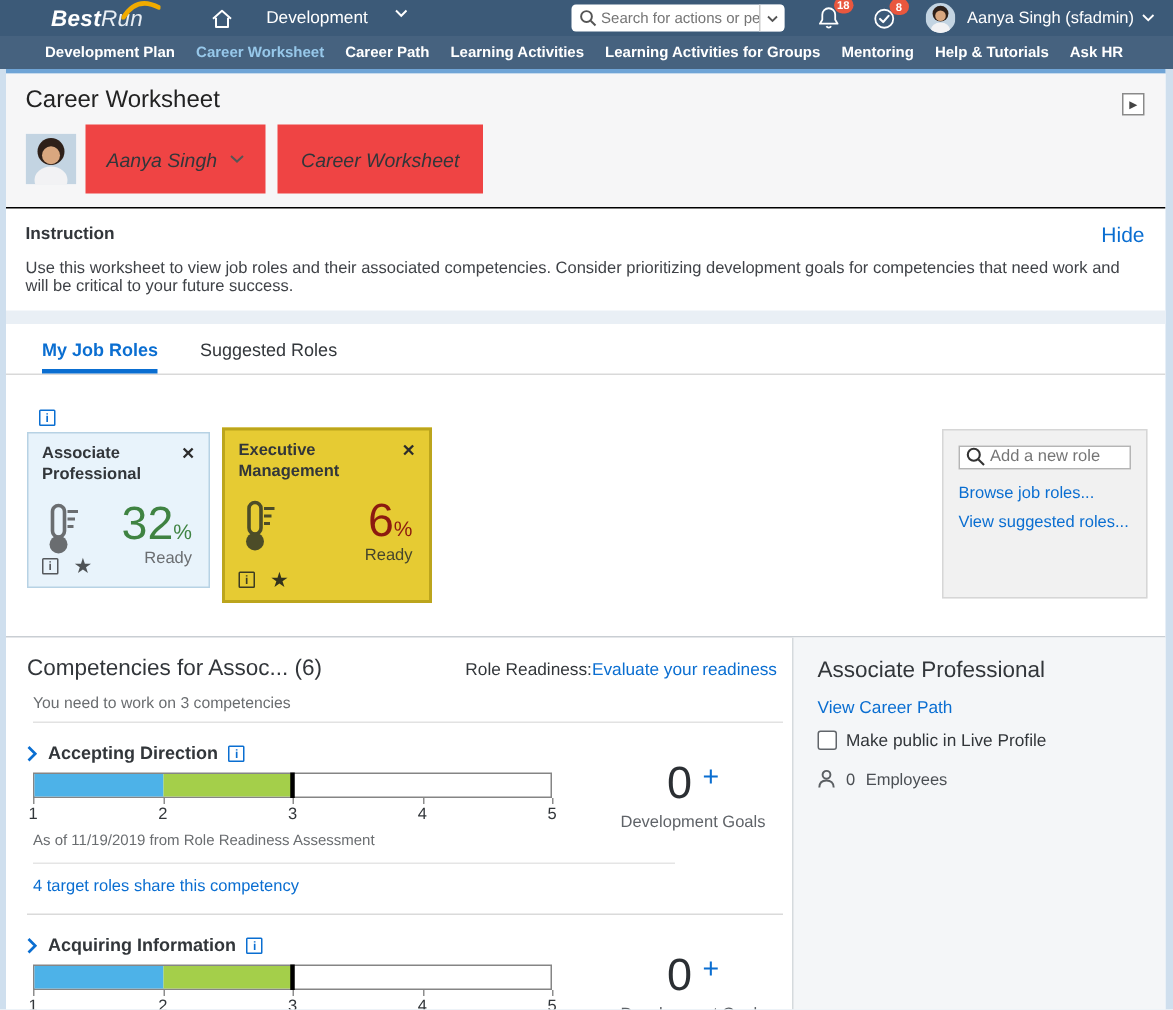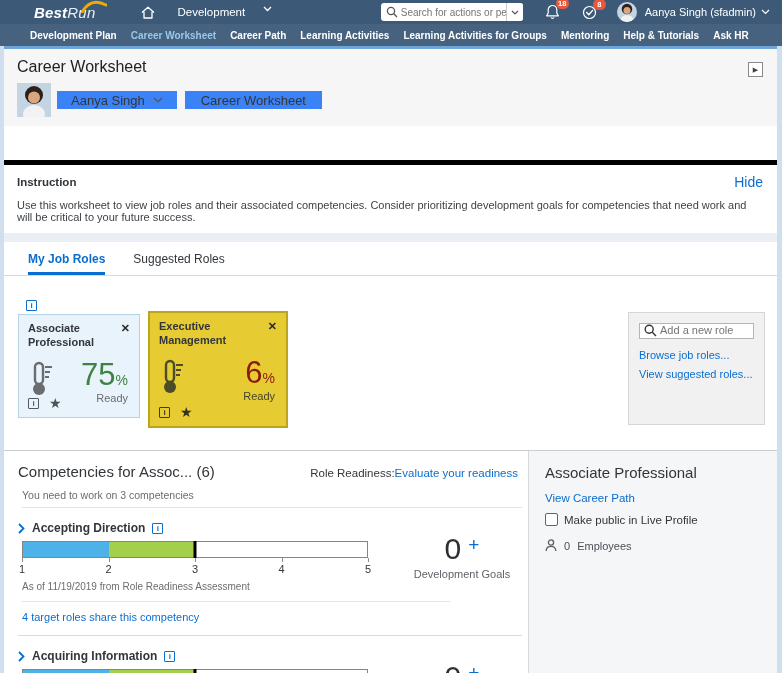--- a/index.html
+++ b/index.html
@@ -36,25 +36,25 @@
   .module { position:absolute; top:46px; left:4px; right:5px; bottom:0; background:#fff;
             border-top:3px solid #6fa4d6; overflow:hidden; }
 
   .titlebar { background:#f6f6f7; padding:9px 14px 9px 13px; position:relative; }
   .titlebar h1 { font-size:16px; font-weight:400; color:#222; }
   .media-btn { position:absolute; right:14px; top:13px; width:15px; height:15px; background:#fff;
                border:1px solid #8a8a8a; display:flex; align-items:center; justify-content:center; cursor:pointer; }
   .media-btn::before { content:"\25B6"; font-size:7px; color:#444; }
   .person-row { display:flex; align-items:center; margin-top:7px; }
   .avatar-lg { width:34px; height:34px; overflow:hidden; flex:none; }
-  .sel-box { height:18px; background:#3b82f6; display:flex; align-items:center; gap:8px; padding:0 14px;
-             font-size:13px; color:#32363a; margin-left:6px; }
+  .sel-box { height:46px; background:#ef4444; display:flex; align-items:center; gap:8px; padding:0 14px;
+             font-size:13px; color:#32363a; margin-left:6px;font-style:italic; }
   .sel-box.static { margin-left:8px; padding:0 16px; }
 
-  .instruction { padding:9px 14px 10px 13px; border-top:5px solid #000000;margin-top:34px; }
+  .instruction { padding:9px 14px 10px 13px; border-top:1px solid #000000; }
   .instr-head { display:flex; justify-content:space-between; align-items:center; }
   .instr-title { font-size:11.5px; font-weight:bold; color:#32363a; }
   .link { color:#0a6ed1; text-decoration:none; cursor:pointer; }
   .instr-head .link { font-size:14px; }
   .instruction p { font-size:11px; color:#3f4247; margin-top:9px; }
 
   .band { height:9px; background:#e9eff5; }
 
   .tabs { display:flex; gap:28px; padding:10px 0 0 24px; border-bottom:1px solid #d9d9d9; }
   .tab { font-size:12px; padding-bottom:6px; cursor:pointer; color:#32363a; }
@@ -265,21 +265,21 @@
           <span class="thermo">
             <svg width="25" height="35" viewBox="0 0 25 35">
                 <line x1="17" y1="6" x2="24" y2="6" stroke="currentColor" stroke-width="2"></line>
                 <line x1="17" y1="11" x2="22" y2="11" stroke="currentColor" stroke-width="2"></line>
                 <line x1="17" y1="16" x2="21" y2="16" stroke="currentColor" stroke-width="2"></line>
                 <rect x="7" y="2" width="8" height="21" rx="4" fill="none" stroke="currentColor" stroke-width="2.4"></rect>
                 <circle cx="11" cy="28" r="6" fill="currentColor"></circle>
               </svg>
           </span>
           <div>
-            <div class="pct" style="color: rgb(63, 131, 66);"><span class="num">75</span><span class="sign">%</span></div>
+            <div class="pct" style="color: rgb(63, 131, 66);"><span class="num">32</span><span class="sign">%</span></div>
             <div class="ready">Ready</div>
           </div>
         </div>
         <div class="card-foot">
           <span class="info-i"></span>
           <span class="star"></span>
         </div>
       </div>
 
       <div class="card selected">

